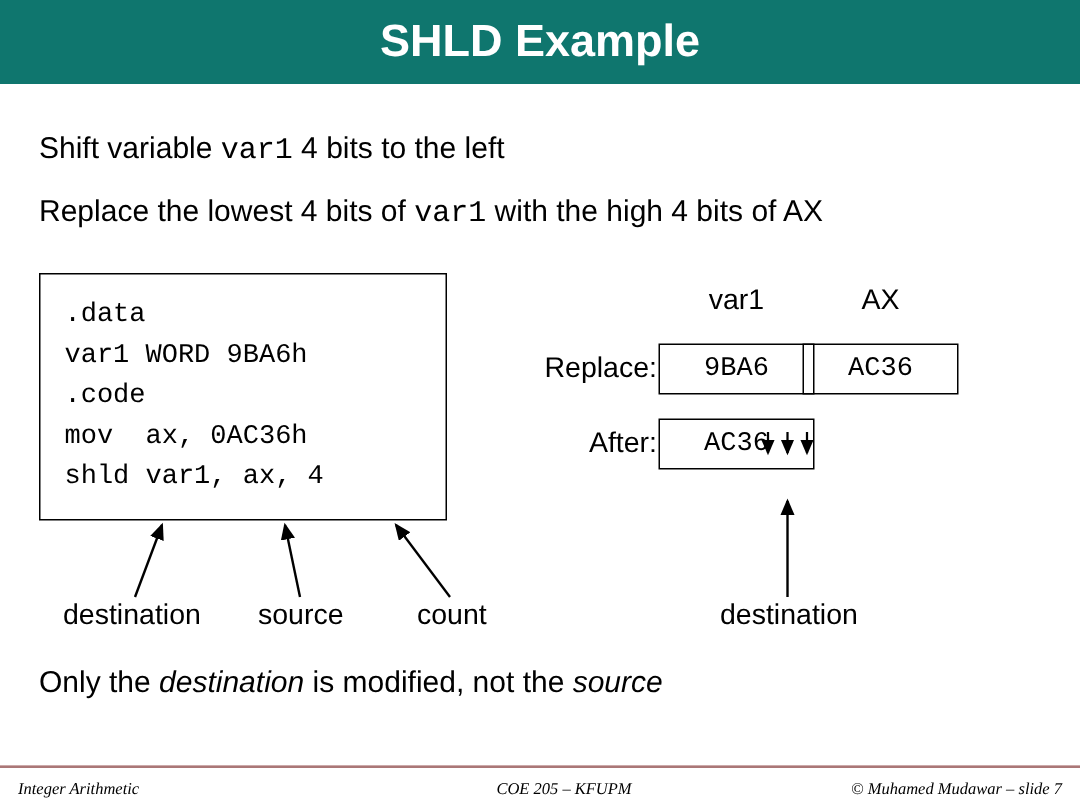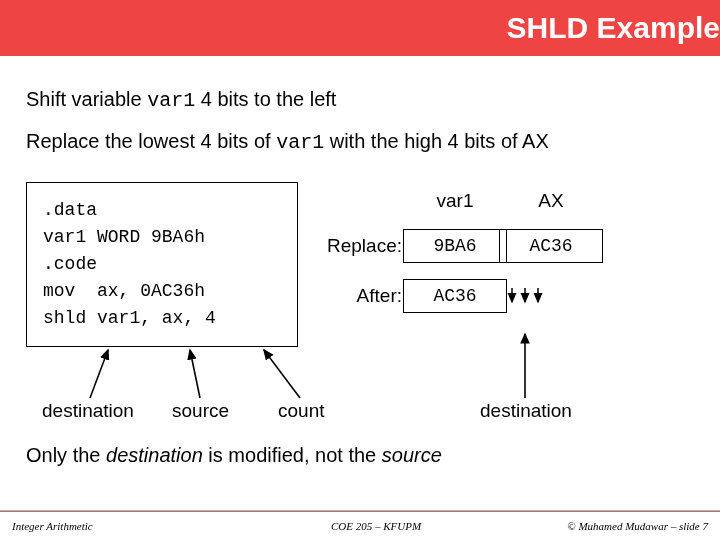--- a/index.html
+++ b/index.html
@@ -5,25 +5,25 @@
   * { box-sizing: border-box; margin: 0; padding: 0; }
   body {
     width: 720px;
     height: 540px;
     background: #fff;
     font-family: Arial, Helvetica, sans-serif;
     position: relative;
     overflow: hidden;
   }
   .titlebar {
-    background: #ef4444;
+    background: #0f766e;
     height: 56px;
     display: flex;
     align-items: center;
-    justify-content: flex-end;
+    justify-content: center;
   }
   .title {
     font-family: "Comic Sans MS", "Comic Sans", cursive, Arial;
     color: #fff;
     font-size: 30px;
     font-weight: bold;
   }
   .content {
     padding: 18px 26px 0 26px;
   }
@@ -41,21 +41,21 @@
   }
   .codebox pre {
     font-family: "Courier New", monospace;
     font-size: 18px;
     line-height: 1.5;
     white-space: pre;
   }
   .mainrow {
     display: flex;
     align-items: flex-start;
-    gap: 24px;
+    gap: 60px;
   }
   .rightblock {
     margin-top: 14px;
   }
   .table {
     display: grid;
     grid-template-columns: 80px 86px 86px;
     grid-template-rows: 30px 40px 40px;
     align-items: center;
     justify-items: center;

